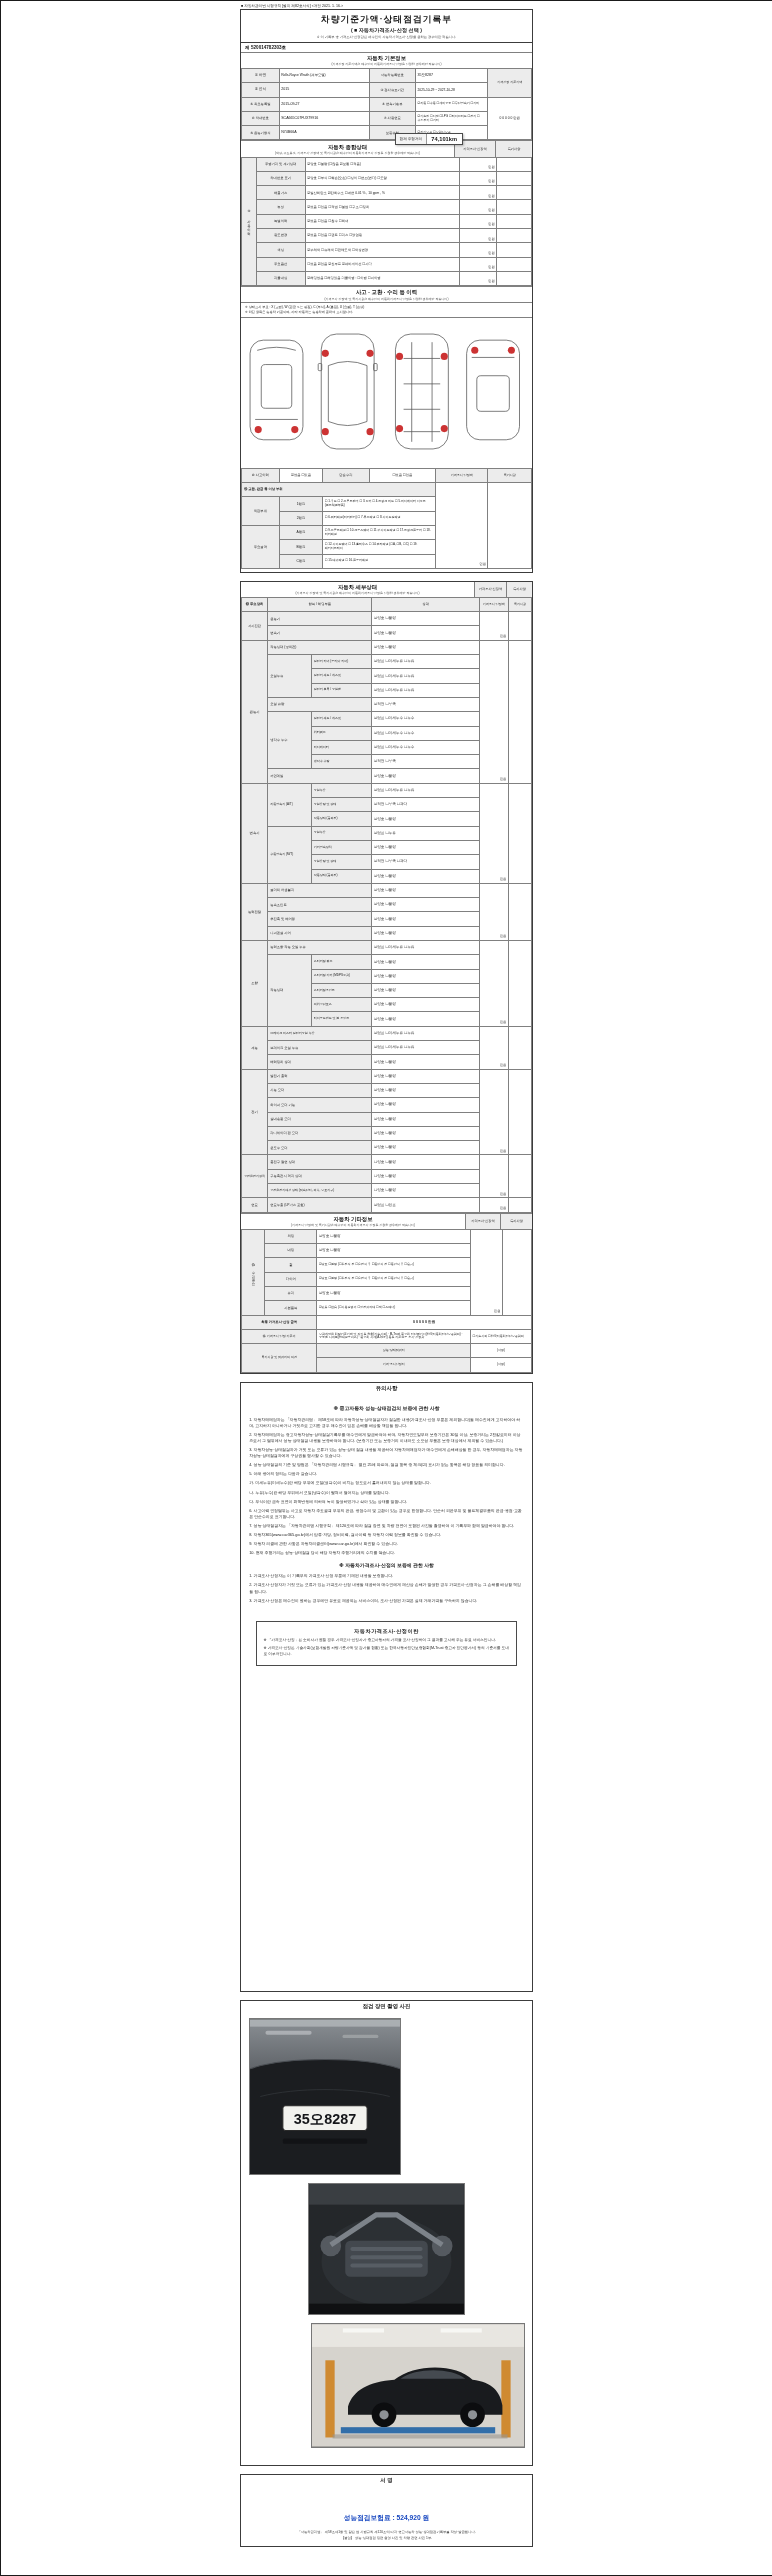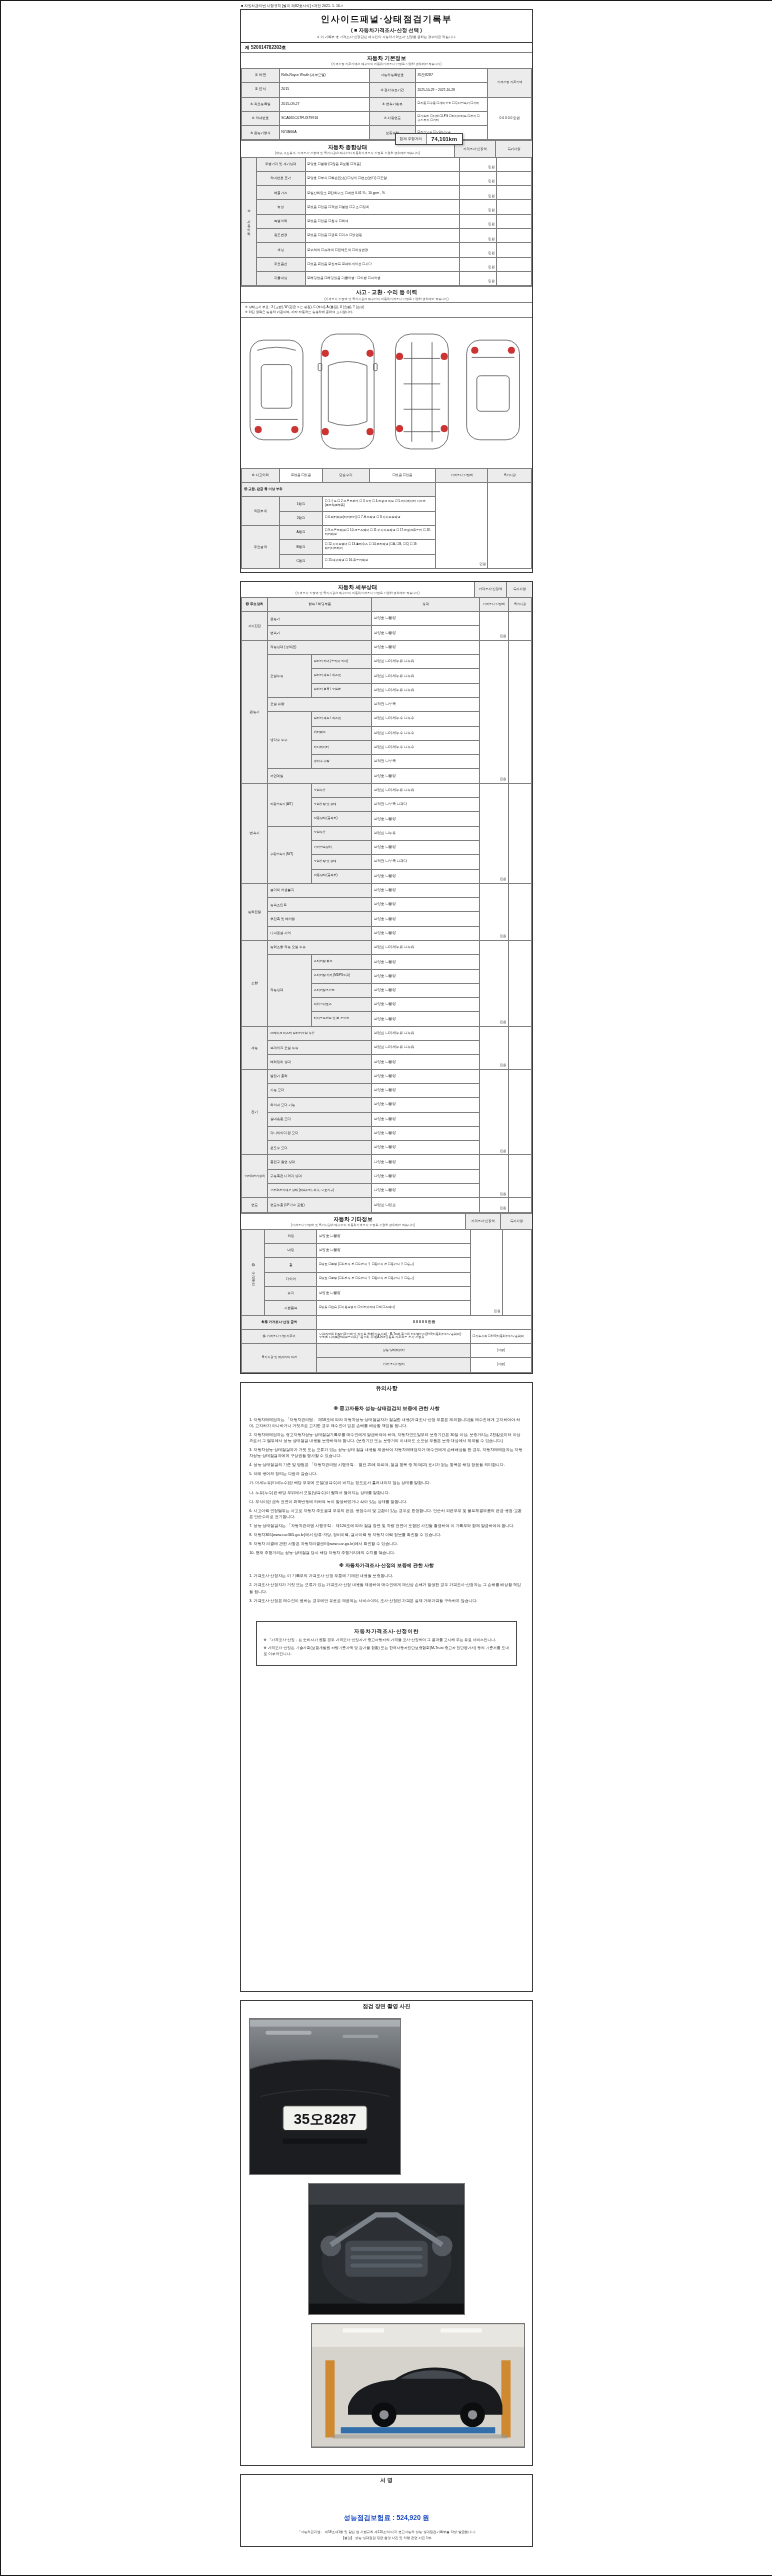--- a/index.html
+++ b/index.html
@@ -55,21 +55,21 @@
 </head>
 <body>
 
 <div class="page">
   <div class="doc">
 
     <div class="form-ref">■ 자동차관리법 시행규칙 [별지 제82호서식] &lt;개정 2021. 1. 16.&gt;</div>
 
     <div class="box" style="min-height:562px">
       <div class="doc-head">
-        <div class="doc-title">인사이드패널·상태점검기록부</div>
+        <div class="doc-title">차량기준가액·상태점검기록부</div>
         <div class="doc-sub">( ■ 자동차가격조사·산정 선택 )</div>
         <div class="doc-sub-note">※ 이 기록부 중 가격조사·산정란은 매수인이 자동차가격조사·산정을 원하는 경우에만 적습니다.</div>
       </div>
       <div class="doc-no">제 520014782303호</div>
 
       <div class="band">
         <div class="main"><span>자동차 기본정보</span>
           <span class="note">(가격산정 기준가액은 매수인이 자동차가격조사·산정을 신청한 경우에만 적습니다)</span></div>
       </div>
       <table class="tbl">

